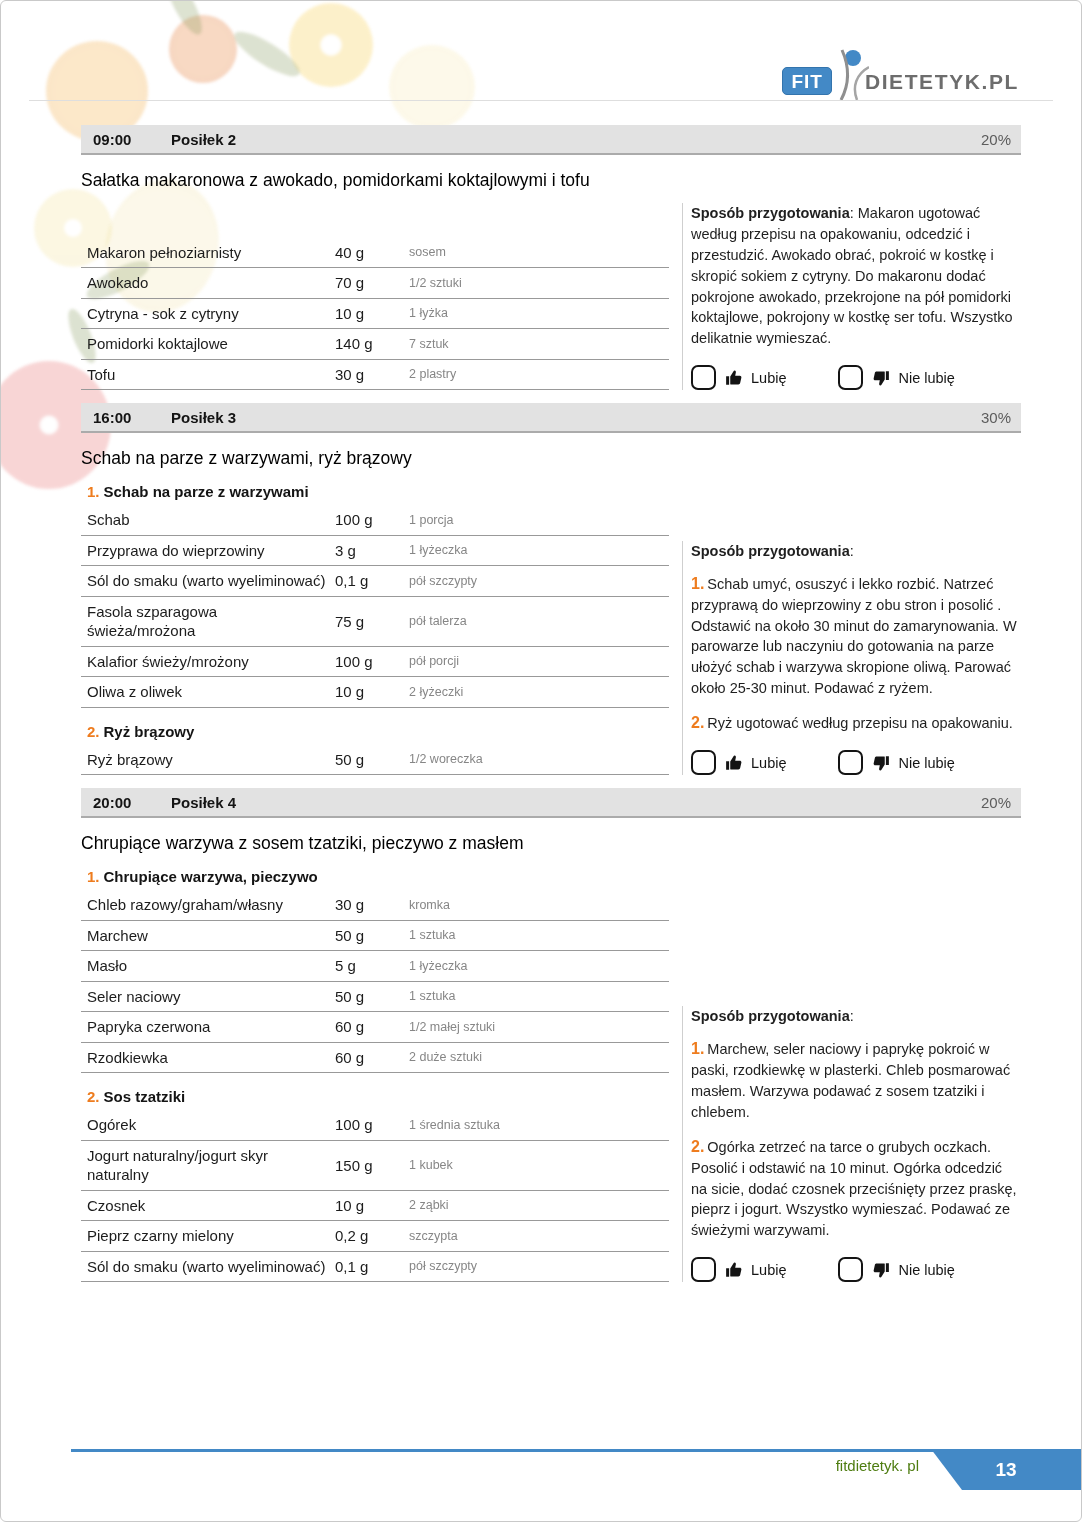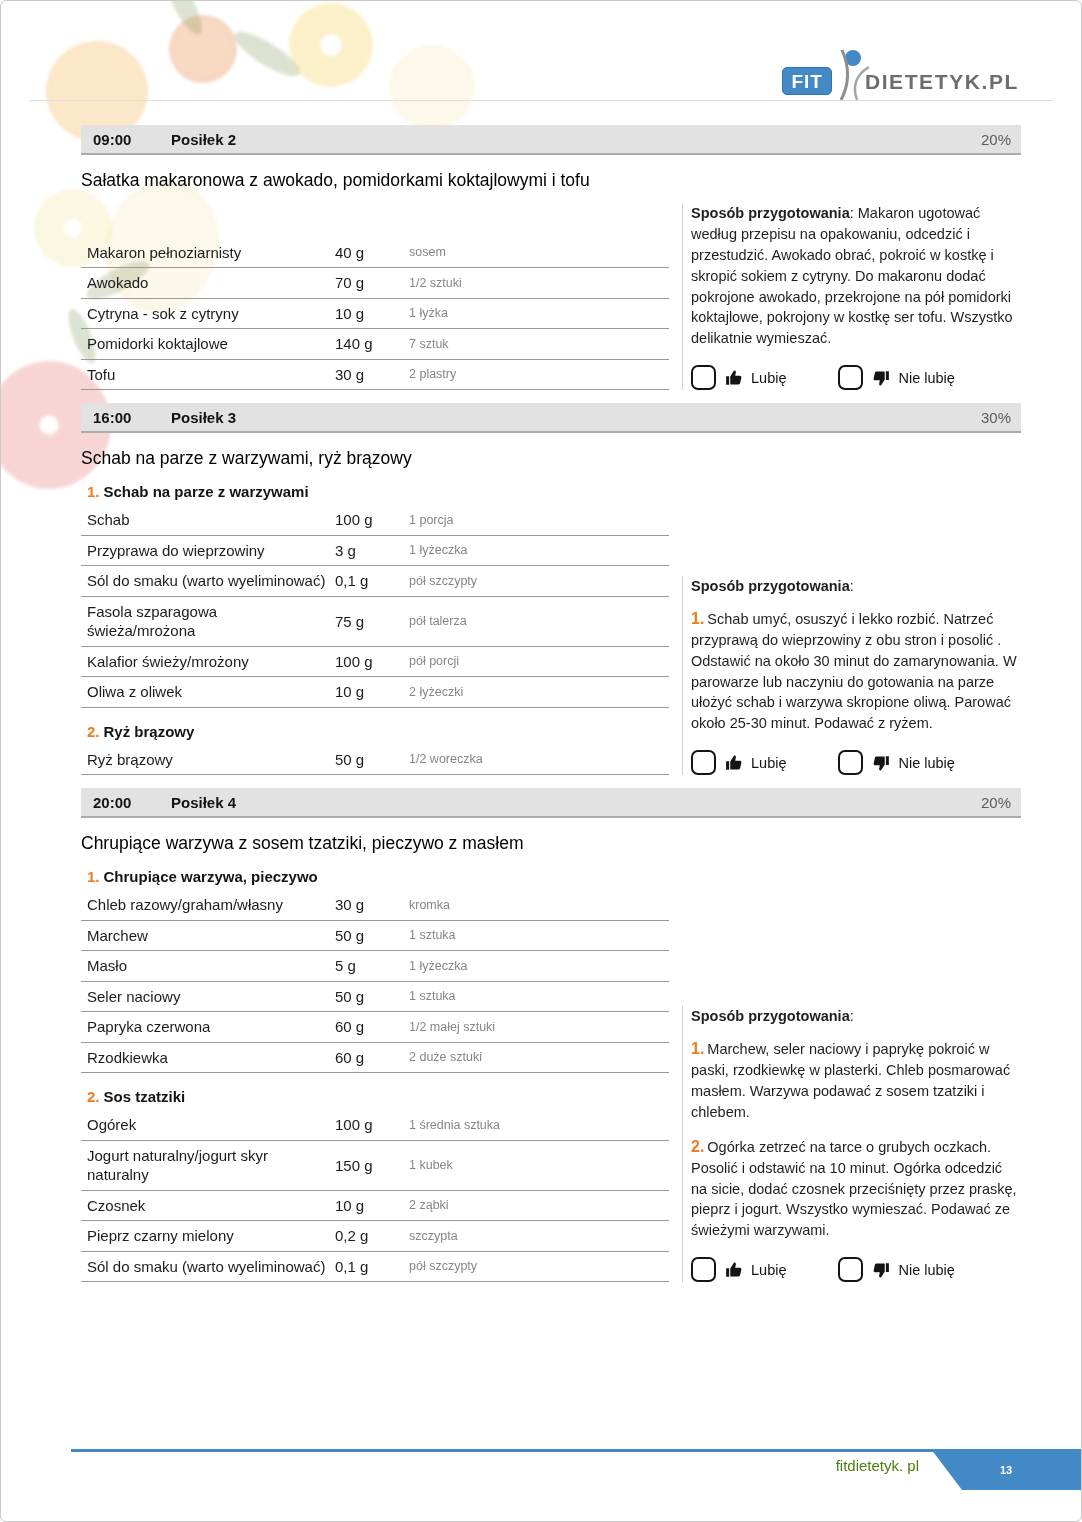--- a/index.html
+++ b/index.html
@@ -63,21 +63,21 @@
   .likeitem { display:flex; align-items:center; margin-right:52px; }
   .cb { width:25px; height:25px; border:2.5px solid #141414; border-radius:7px; background:#fff; flex:0 0 auto; }
   .thumb { margin-left:9px; display:block; }
   .likelbl { margin-left:8px; font-size:14.5px; color:#141414; }
   
   .footline { position:absolute; left:70px; right:0; top:1448px; height:3px; background:#4389c6; }
   .sitename { position:absolute; right:162px; top:1456px; font-size:15px; color:#4d7c0f; }
   .pagebox { position:absolute; right:0; top:1448px; width:150px; height:41px; background:#4389c6;
              clip-path:polygon(0 0,100% 0,100% 100%,31px 100%);
              display:flex; align-items:center; justify-content:center;
-             color:#fff; font-size:11px; font-weight:bold; }
+             color:#fff; font-size:19px; font-weight:bold; }
 </style>
 </head>
 <body>
 
 <div class="page">
 
   <div class="bg">
     <div class="fr-orange"></div>
     <div class="fr-tanger"></div>
     <div class="fr-slice"></div>
@@ -210,20 +210,21 @@
             <div class="ghead"><span class="gnum">2.</span><span>Ryż brązowy</span></div>
             <div class="trow">
               <span class="tname">Ryż brązowy</span>
               <span class="tamt">50 g</span>
               <span class="tpor">1/2 woreczka</span>
             </div>
           </div>
           <div class="colR">
             <p class="instr"><span class="blb">Sposób przygotowania</span><span>:</span></p>
             <p class="step"><span class="snum">1.</span><span>Schab umyć, osuszyć i lekko rozbić. Natrzeć przyprawą do wieprzowiny z obu stron i posolić . Odstawić na około 30 minut do zamarynowania. W parowarze lub naczyniu do gotowania na parze ułożyć schab i warzywa skropione oliwą. Parować około 25-30 minut. Podawać z ryżem.</span></p>
+            <p class="step"><span class="snum">2.</span><span>Ryż ugotować według przepisu na opakowaniu.</span></p>
             <div class="likes">
               <div class="likeitem">
                 <span class="cb"></span>
                 <svg class="thumb" width="18" height="18" viewBox="0 0 24 24">
                     <path d="M1.5 9.5h4V21h-4zM7 20.2V10l4.6-7.3c.3-.5.9-.8 1.5-.6 1 .3 1.6 1.3 1.4 2.3L13.6 9h6.2c1.3 0 2.3 1.2 2 2.5l-1.6 7.2c-.2 1.1-1.2 1.9-2.3 1.9H8.6c-.6 0-1.2-.2-1.6-.4z" fill="#141414"></path>
                   </svg>
                 <span class="likelbl">Lubię</span>
               </div>
               <div class="likeitem">
                 <span class="cb"></span>

